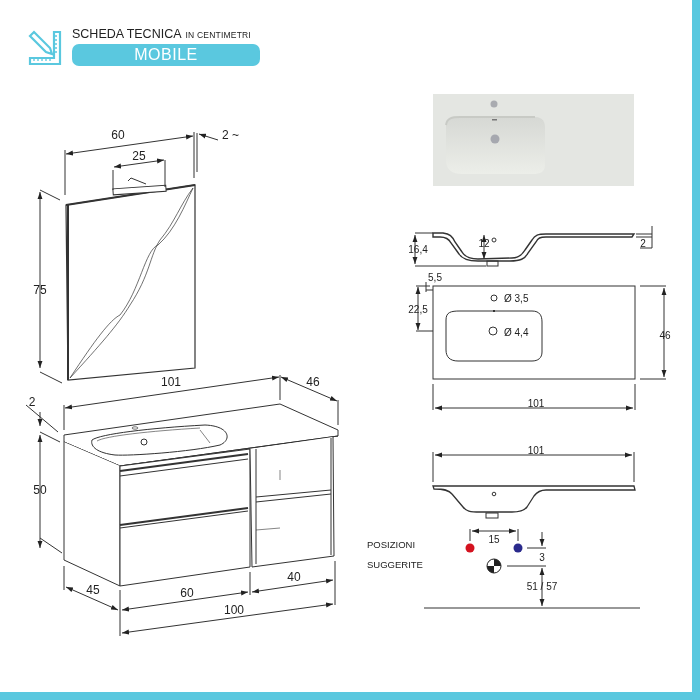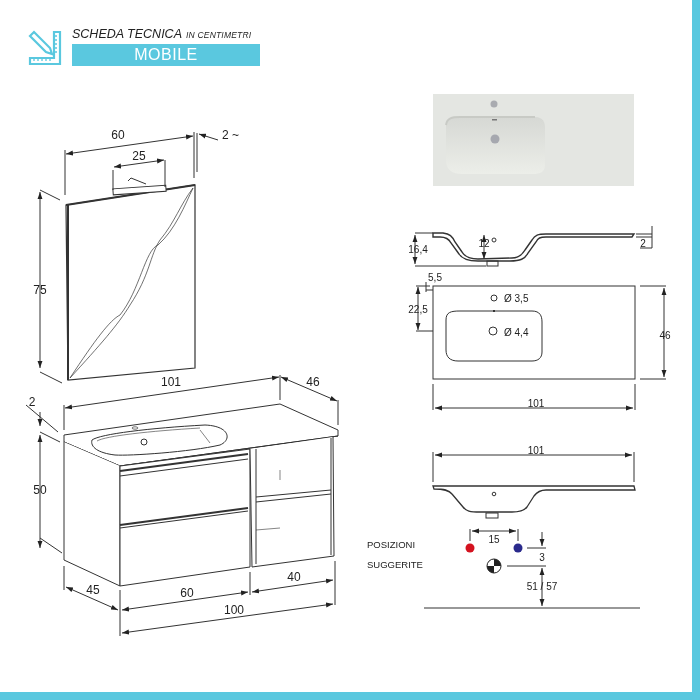--- a/index.html
+++ b/index.html
@@ -5,23 +5,23 @@
     html, body { margin: 0; padding: 0; }
     body {
       width: 700px; height: 700px; position: relative; overflow: hidden;
       background: #ffffff;
       font-family: "Liberation Sans", sans-serif;
     }
     .frame-right { position: absolute; left: 692px; top: 0; width: 8px; height: 700px; background: #5ac8df; }
     .frame-bottom { position: absolute; left: 0; top: 692px; width: 700px; height: 8px; background: #5ac8df; }
     .header { position: absolute; left: 24px; top: 24px; width: 240px; height: 44px; }
     .header-icon { position: absolute; left: 2px; top: 4px; width: 40px; height: 40px; }
-    .header-title { position: absolute; left: 48px; top: 3px; font-size: 12.5px; font-style: italic; color: #222; white-space: nowrap; }
+    .header-title { position: absolute; left: 48px; top: 3px; font-size: 12.5px; color: #222; white-space: nowrap; }
     .header-title .small { font-size: 8.5px; margin-left: 4px; letter-spacing: 0.2px; }
-    .header-band { position: absolute; left: 48px; top: 20px; width: 188px; height: 22px; background: #5ac8df; color: #fff; font-size: 16px; text-align: center; line-height: 22px; letter-spacing: 0.5px; }
+    .header-band { position: absolute; left: 48px; top: 20px; width: 188px; height: 22px; background: #5ac8df; color: #fff; font-size: 16px; text-align: center; line-height: 22px; letter-spacing: 0.5px; border-radius: 7px; }
     svg.drawing { position: absolute; left: 0; top: 0; }
     svg text { font-family: "Liberation Sans", sans-serif; fill: #222; }
   </style>
 </head>
 <body>
 
 <div class="frame-right"></div>
 <div class="frame-bottom"></div>
 
 <div class="header">

